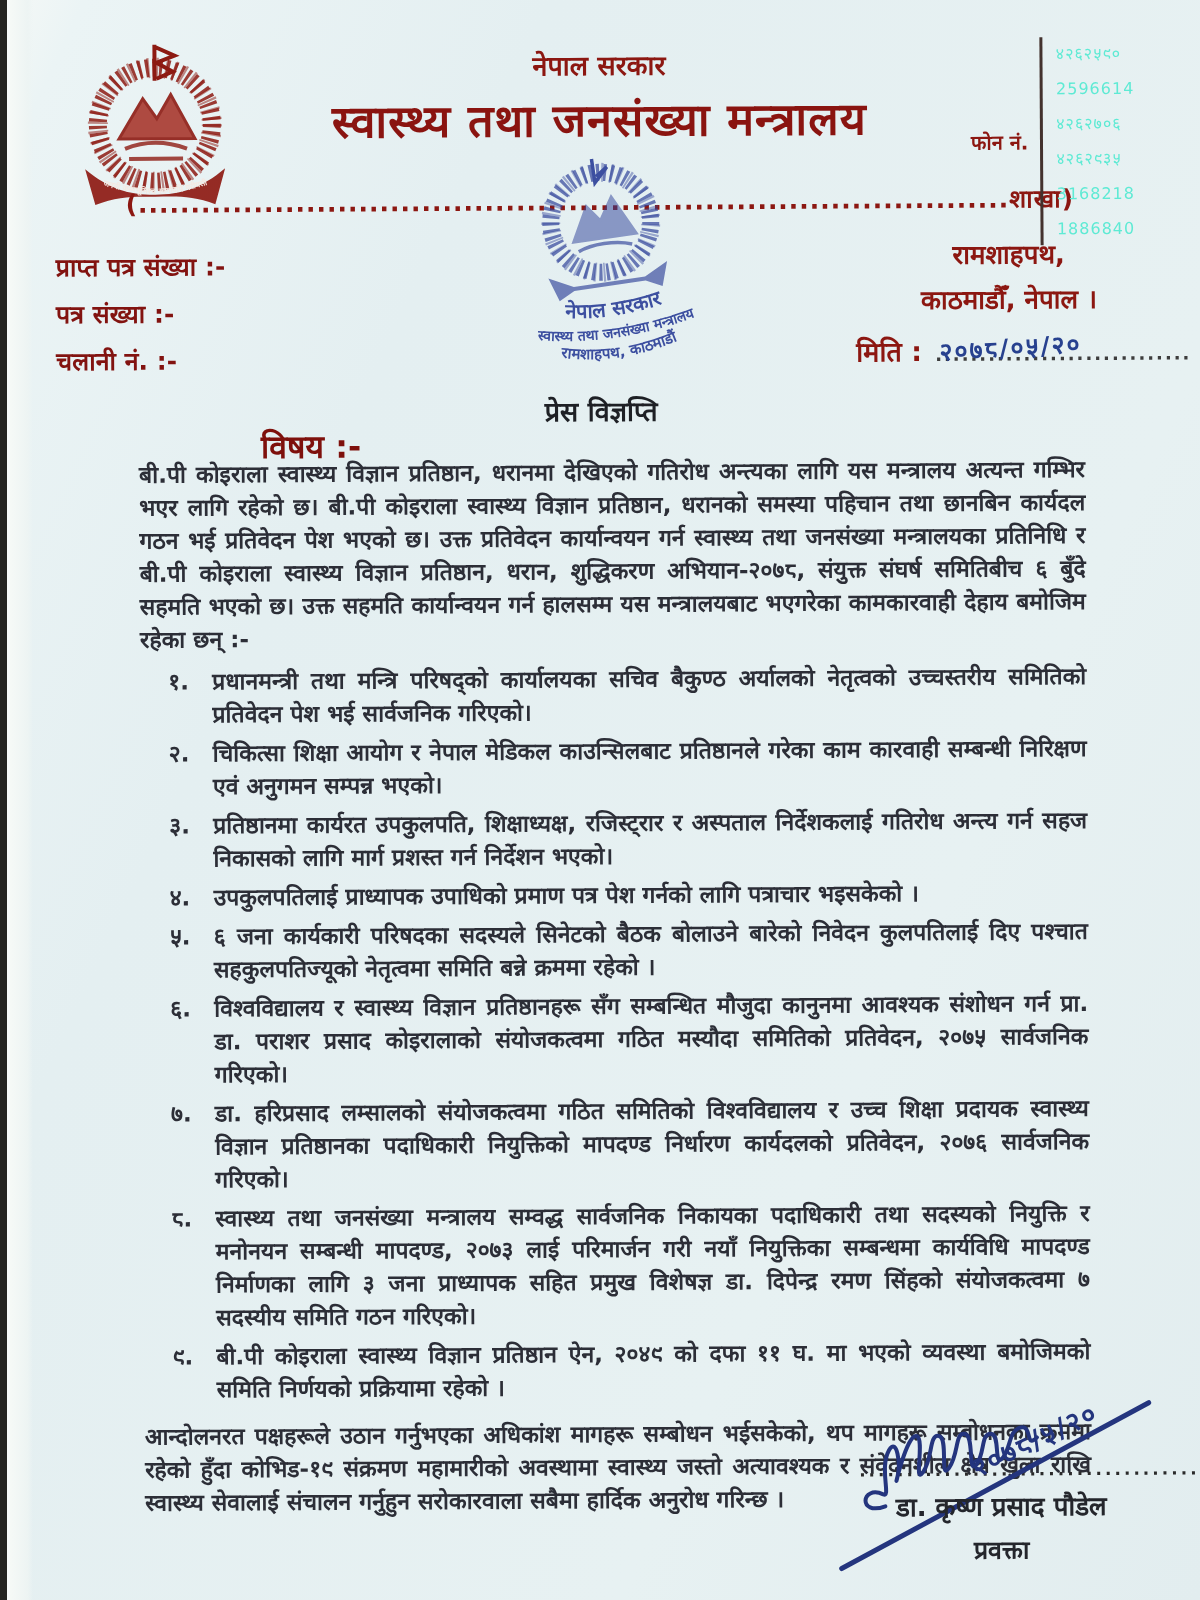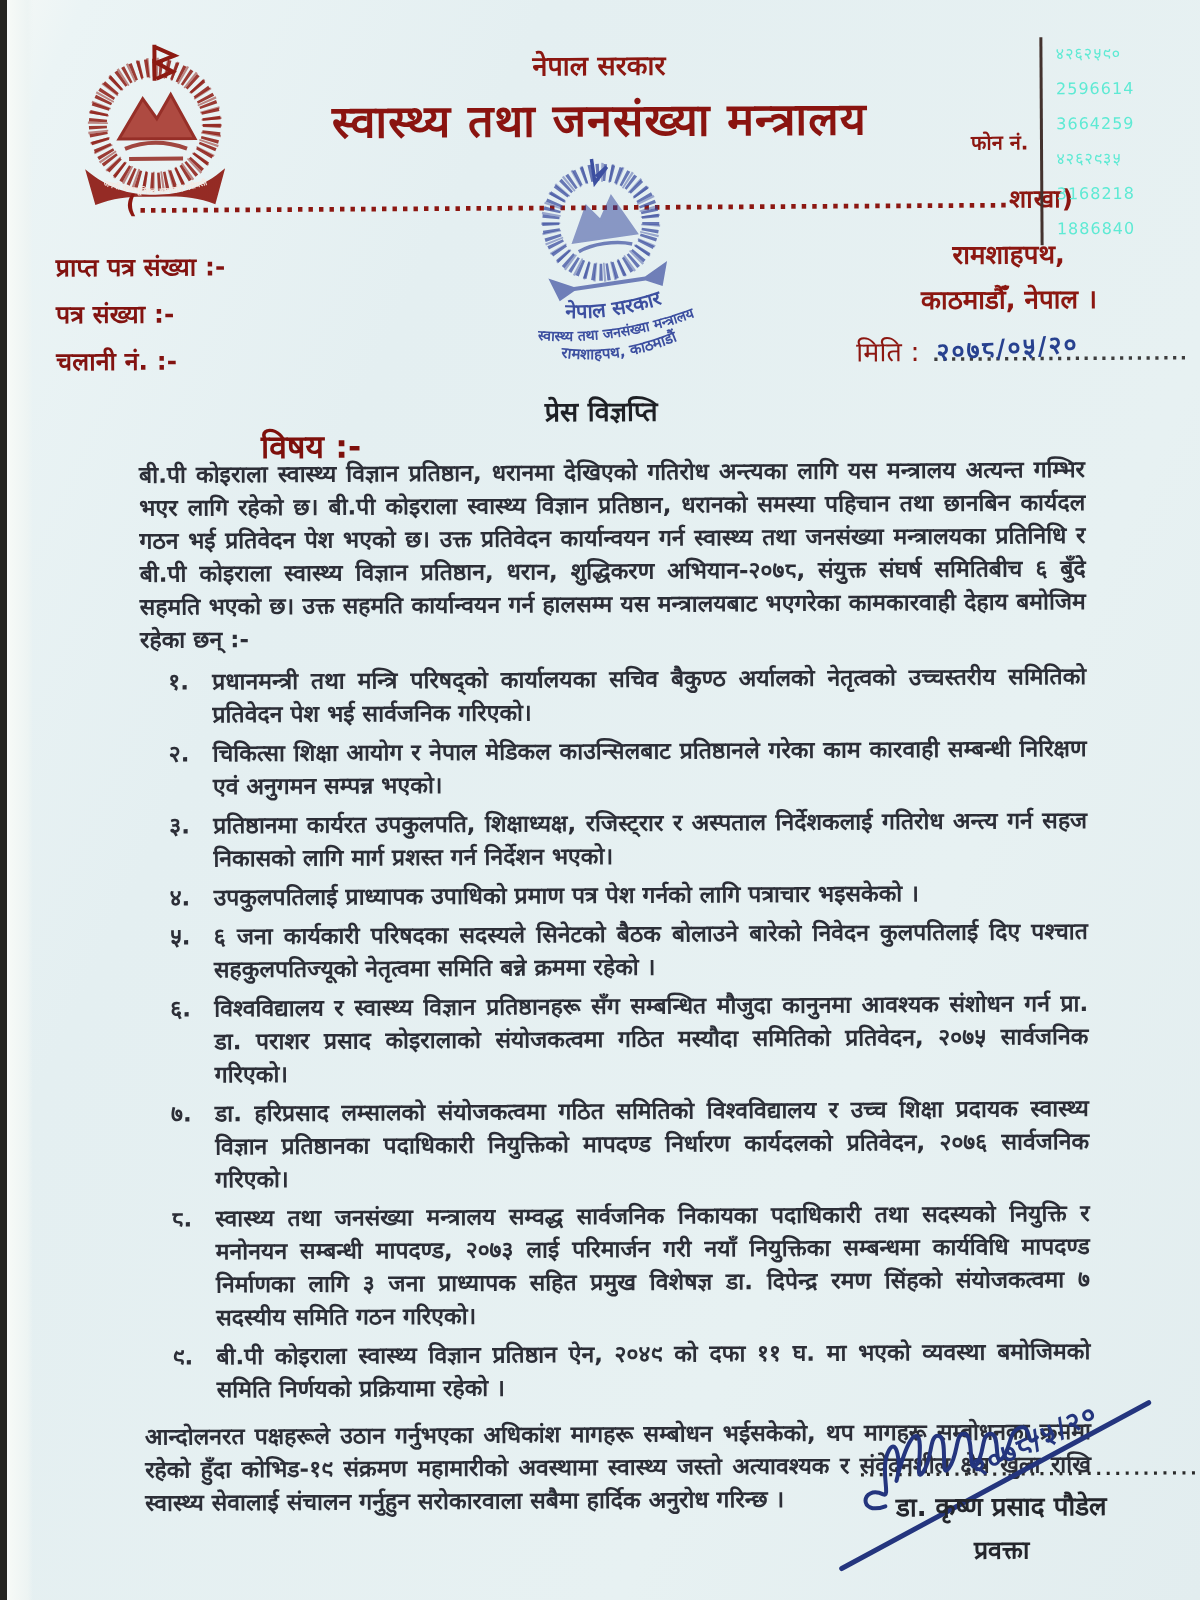--- a/index.html
+++ b/index.html
@@ -14,21 +14,21 @@
   .branch-line{position:absolute;left:0;top:183px;width:100%;text-align:center;font-size:25px;font-weight:700;color:#8c1711;letter-spacing:1px;}
   .phones{position:absolute;left:968px;top:40px;display:flex;align-items:center;gap:12px;}
   .phone-label{color:#8c1711;font-weight:700;font-size:20px;white-space:nowrap;}
   .phone-col{border-left:3px solid #43322e;padding-left:13px;display:flex;flex-direction:column;gap:2px;}
   .phone{color:#5eead4;font-weight:400;font-size:16px;line-height:33px;letter-spacing:1px;}
   .ref-block{position:absolute;left:52px;top:246px;}
   .ref-line{color:#821310;font-weight:700;font-size:25px;margin-bottom:13px;white-space:nowrap;}
   .addr-block{position:absolute;left:840px;top:238px;width:330px;text-align:center;}
   .addr-line{color:#8c1711;font-weight:700;font-size:26px;margin-bottom:9px;}
   .miti-row{position:absolute;left:852px;top:334px;white-space:nowrap;}
-  .miti-label{color:#8c1711;font-weight:400;font-size:27px;}
+  .miti-label{color:#8c1711;font-weight:700;font-size:27px;}
   .date-wrap{position:relative;display:inline-block;margin-left:8px;}
   .date-hand{position:absolute;left:4px;top:-14px;color:#27418f;font-size:25px;font-weight:600;letter-spacing:2px;transform:rotate(-3deg);white-space:nowrap;}
   .date-dots{color:#3d3d3d;font-size:18px;letter-spacing:2px;font-weight:700;}
   .press-title{position:absolute;left:0;top:392px;width:100%;text-align:center;font-size:27px;font-weight:700;color:#1e2025;}
   .subject{position:absolute;left:256px;top:422px;font-size:32px;font-weight:800;color:#7e100c;}
   .flow{position:absolute;left:134px;top:456px;width:946px;font-size:23px;line-height:33px;font-weight:600;color:#2c2e37;text-align:justify;}
   .items{margin-top:9px;}
   .item{display:flex;margin:0 0 6px 28px;}
   .item .num{flex:0 0 44px;width:44px;}
   .item .txt{flex:1;text-align:justify;}
@@ -68,21 +68,21 @@
 
     <div class="hdr-gov">नेपाल सरकार</div>
     <div class="hdr-min">स्वास्थ्य तथा जनसंख्या मन्त्रालय</div>
     <div class="branch-line">(...................................................................................शाखा)</div>
 
     <div class="phones">
       <div class="phone-label">फोन नं.</div>
       <div class="phone-col">
         <div class="phone">४२६२५९०</div>
         <div class="phone">2596614</div>
-        <div class="phone">3664259</div>
+        <div class="phone">४२६२७०६</div>
         <div class="phone">४२६२९३५</div>
         <div class="phone">3168218</div>
         <div class="phone">1886840</div>
       </div>
     </div>
 
     <svg class="stamp" width="224" height="220" viewBox="0 0 224 220">
       <g stroke="#30439a" fill="none">
         <circle cx="112" cy="76" r="50" stroke-width="17" stroke-dasharray="3 4" opacity="0.75"></circle>
         <circle cx="112" cy="76" r="50" stroke-width="19" stroke-dasharray="2 7" opacity="0.45"></circle>

